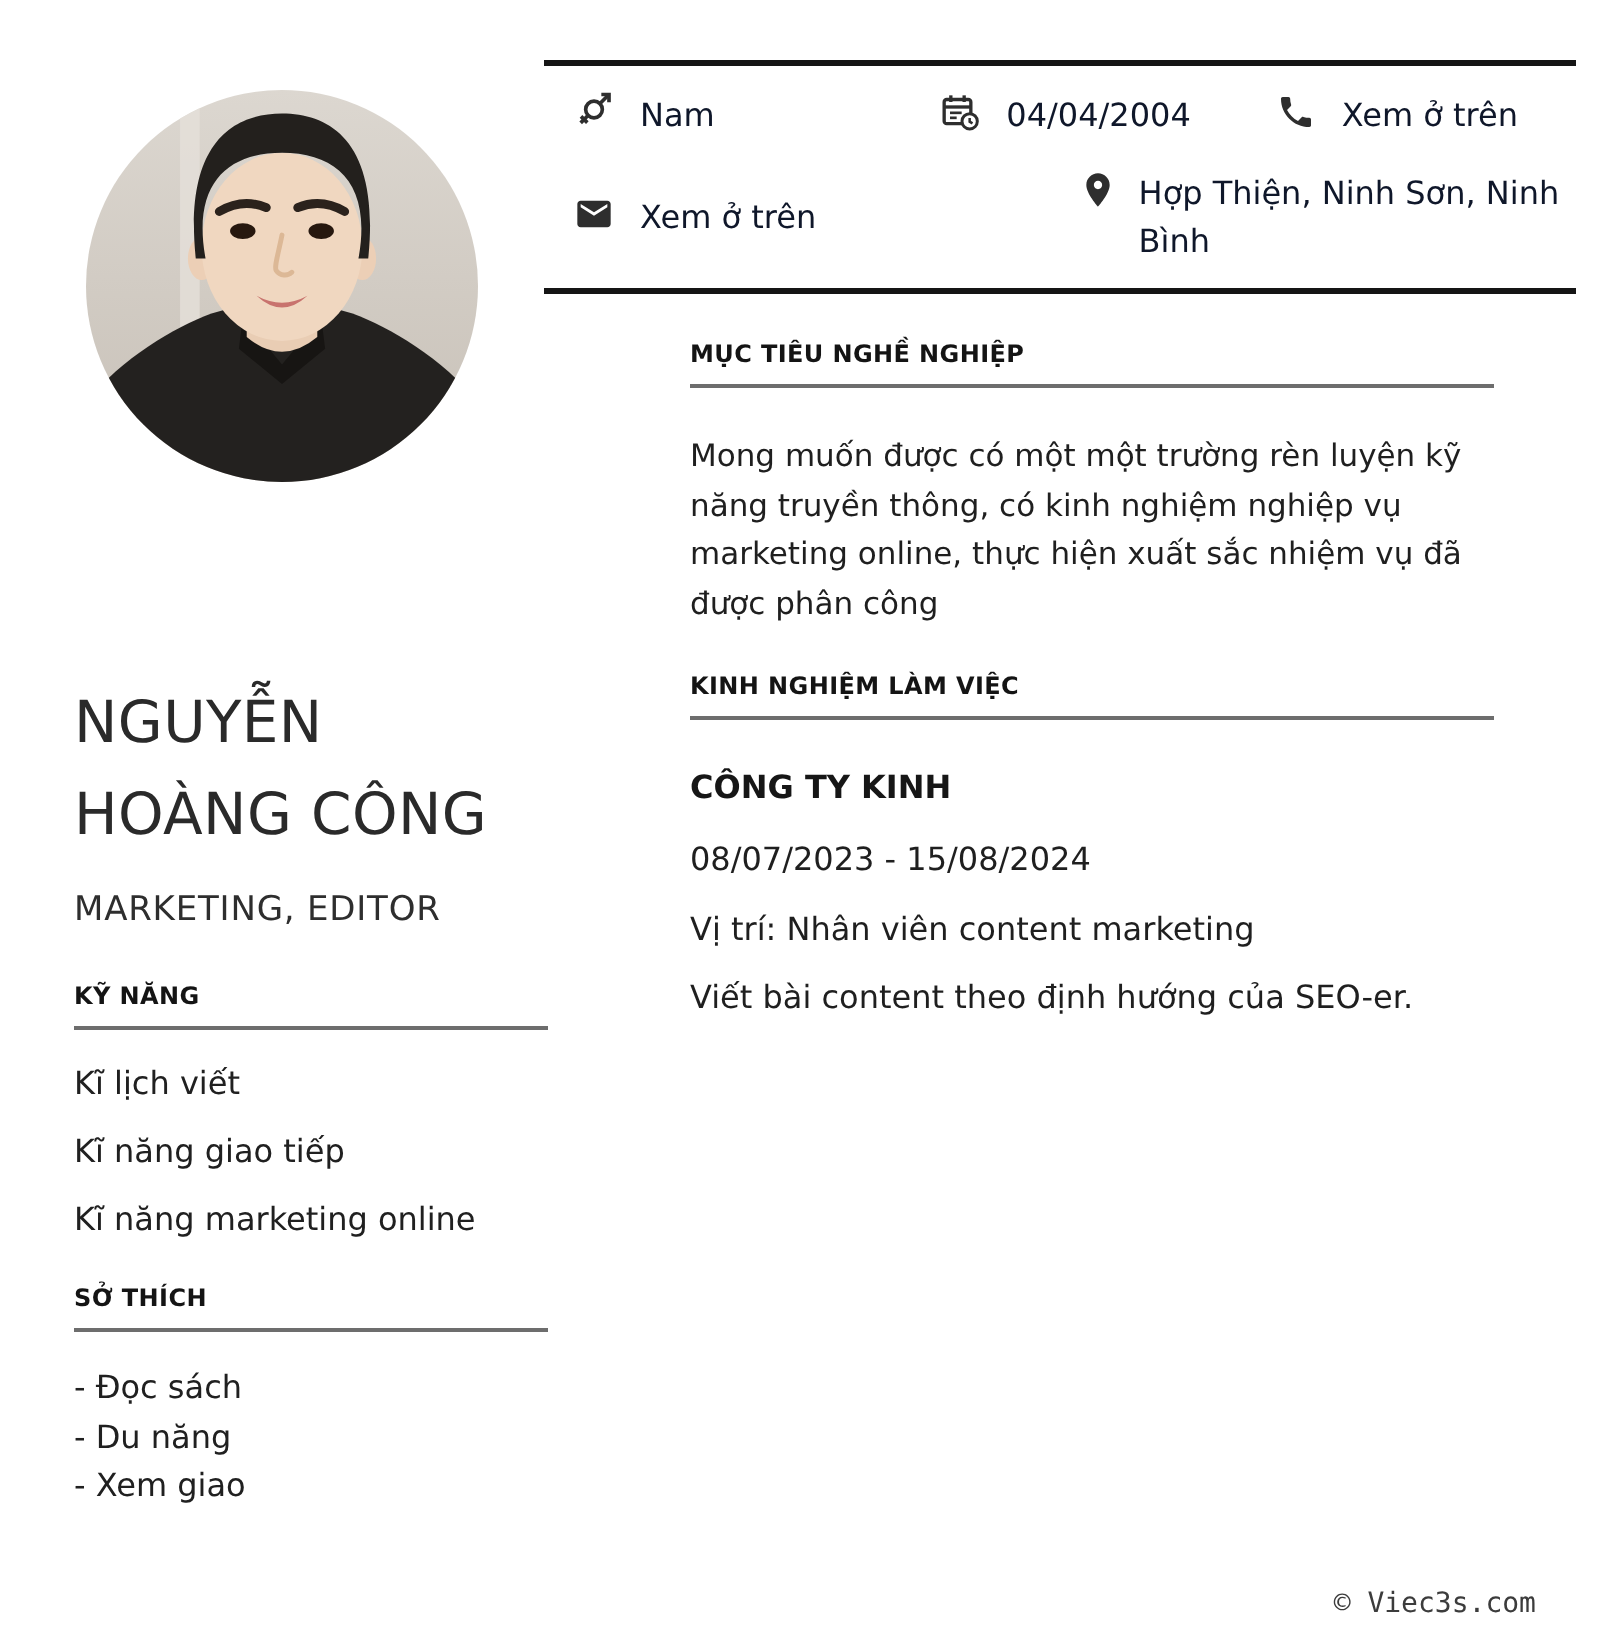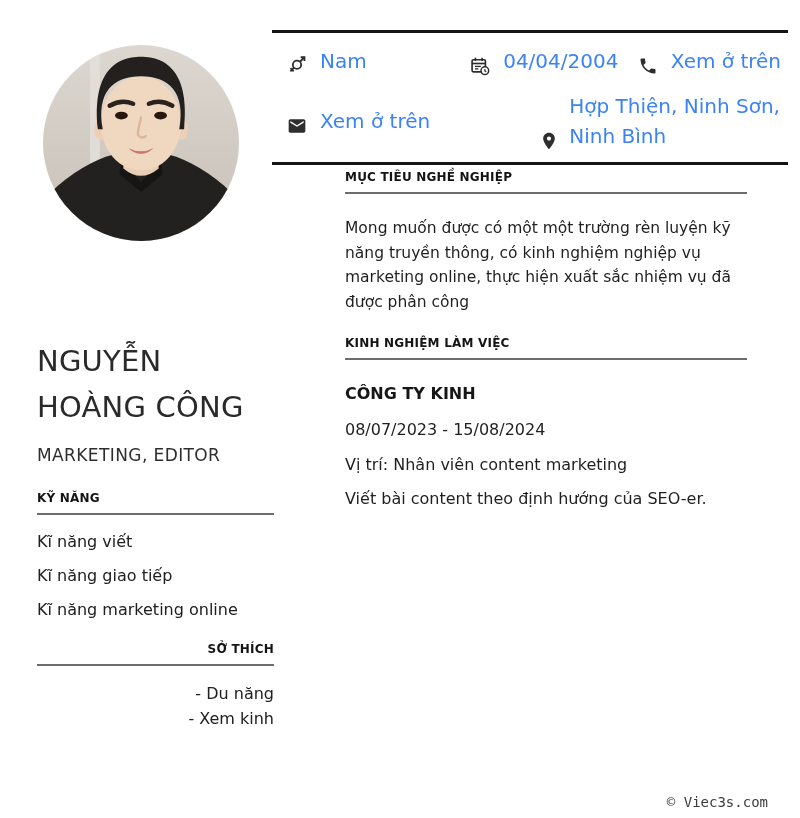--- a/index.html
+++ b/index.html
@@ -18,39 +18,39 @@
 
   
   .header {
     position:absolute; left:272px; top:30px; width:516px;
     border-top:3px solid #151515; border-bottom:3px solid #151515;
     padding:13px 0 11px;
   }
   .hrow { display:grid; align-items:center; }
   .hrow1 { grid-template-columns:35.5% 32.5% 32%; margin-bottom:15px; }
   .hrow2 { grid-template-columns:51.8% 48.2%; }
-  .hitem { display:flex; align-items:flex-end; gap:13px; padding-left:15px;
-           font-size:20px; color:#3b82f6; line-height:1.5; }
+  .hitem { display:flex; align-items:flex-start; gap:13px; padding-left:15px;
+           font-size:16px; color:#0f172a; line-height:1.5; }
   .hitem.tight { padding-left:0; gap:10px; }
   .hitem svg { flex:0 0 auto; }
 
   
   .left-col { position:absolute; left:37px; top:338px; width:237px; }
   .name { margin:0; font-size:29px; font-weight:400; line-height:46px;
           color:#2a2a2a; letter-spacing:0.2px; }
   .subtitle { margin-top:15px; font-size:17px; letter-spacing:0.4px; color:#2e2e2e; }
 
   .section-title {
     margin:0; font-size:12px; font-weight:bold; color:#141414;
     letter-spacing:0.2px; padding-bottom:8px; border-bottom:2px solid #6d6d6d;
   }
   .skills-section { margin-top:26px; }
   .skills-list { list-style:none; margin:17px 0 0; padding:0; font-size:16px; }
   .skills-list li { line-height:20px; margin-bottom:14px; }
-  .hobbies-section { margin-top:23px;text-align:right; }
+  .hobbies-section { margin-top:23px; }
   .hobbies-list { list-style:none; margin:16px 0 0; padding:0; font-size:16px; }
   .hobbies-list li { line-height:24.5px; }
 
   
   .right-col { position:absolute; left:345px; top:170px; width:402px; }
   .section + .section { margin-top:22px; }
   .section-text { margin-top:22px; font-size:15.5px; line-height:24.5px; color:#1f1f1f; }
   .company { margin-top:24px; font-size:16px; font-weight:bold; color:#161616; line-height:19px; }
   .period, .position, .description { font-size:16px; line-height:19px; color:#1f1f1f; }
   .period { margin-top:17px; }
@@ -141,31 +141,32 @@
   </div>
 </div>
 
 <div class="left-col">
   <h1 class="name">NGUYỄN HOÀNG CÔNG</h1>
   <div class="subtitle">MARKETING, EDITOR</div>
 
   <div class="section skills-section">
     <h2 class="section-title">KỸ NĂNG</h2>
     <ul class="skills-list">
-      <li>Kĩ năng viết</li>
+      <li>Kĩ lịch viết</li>
       <li>Kĩ năng giao tiếp</li>
       <li>Kĩ năng marketing online</li>
     </ul>
   </div>
 
   <div class="section hobbies-section">
     <h2 class="section-title">SỞ THÍCH</h2>
     <ul class="hobbies-list">
+      <li>- Đọc sách</li>
       <li>- Du năng</li>
-      <li>- Xem kinh</li>
+      <li>- Xem giao</li>
     </ul>
   </div>
 </div>
 
 <div class="right-col">
   <div class="section">
     <h2 class="section-title">MỤC TIÊU NGHỀ NGHIỆP</h2>
     <div class="section-text">Mong muốn được có một một trường rèn luyện kỹ năng truyền thông, có kinh nghiệm nghiệp vụ marketing online, thực hiện xuất sắc nhiệm vụ đã được phân công</div>
   </div>
 

